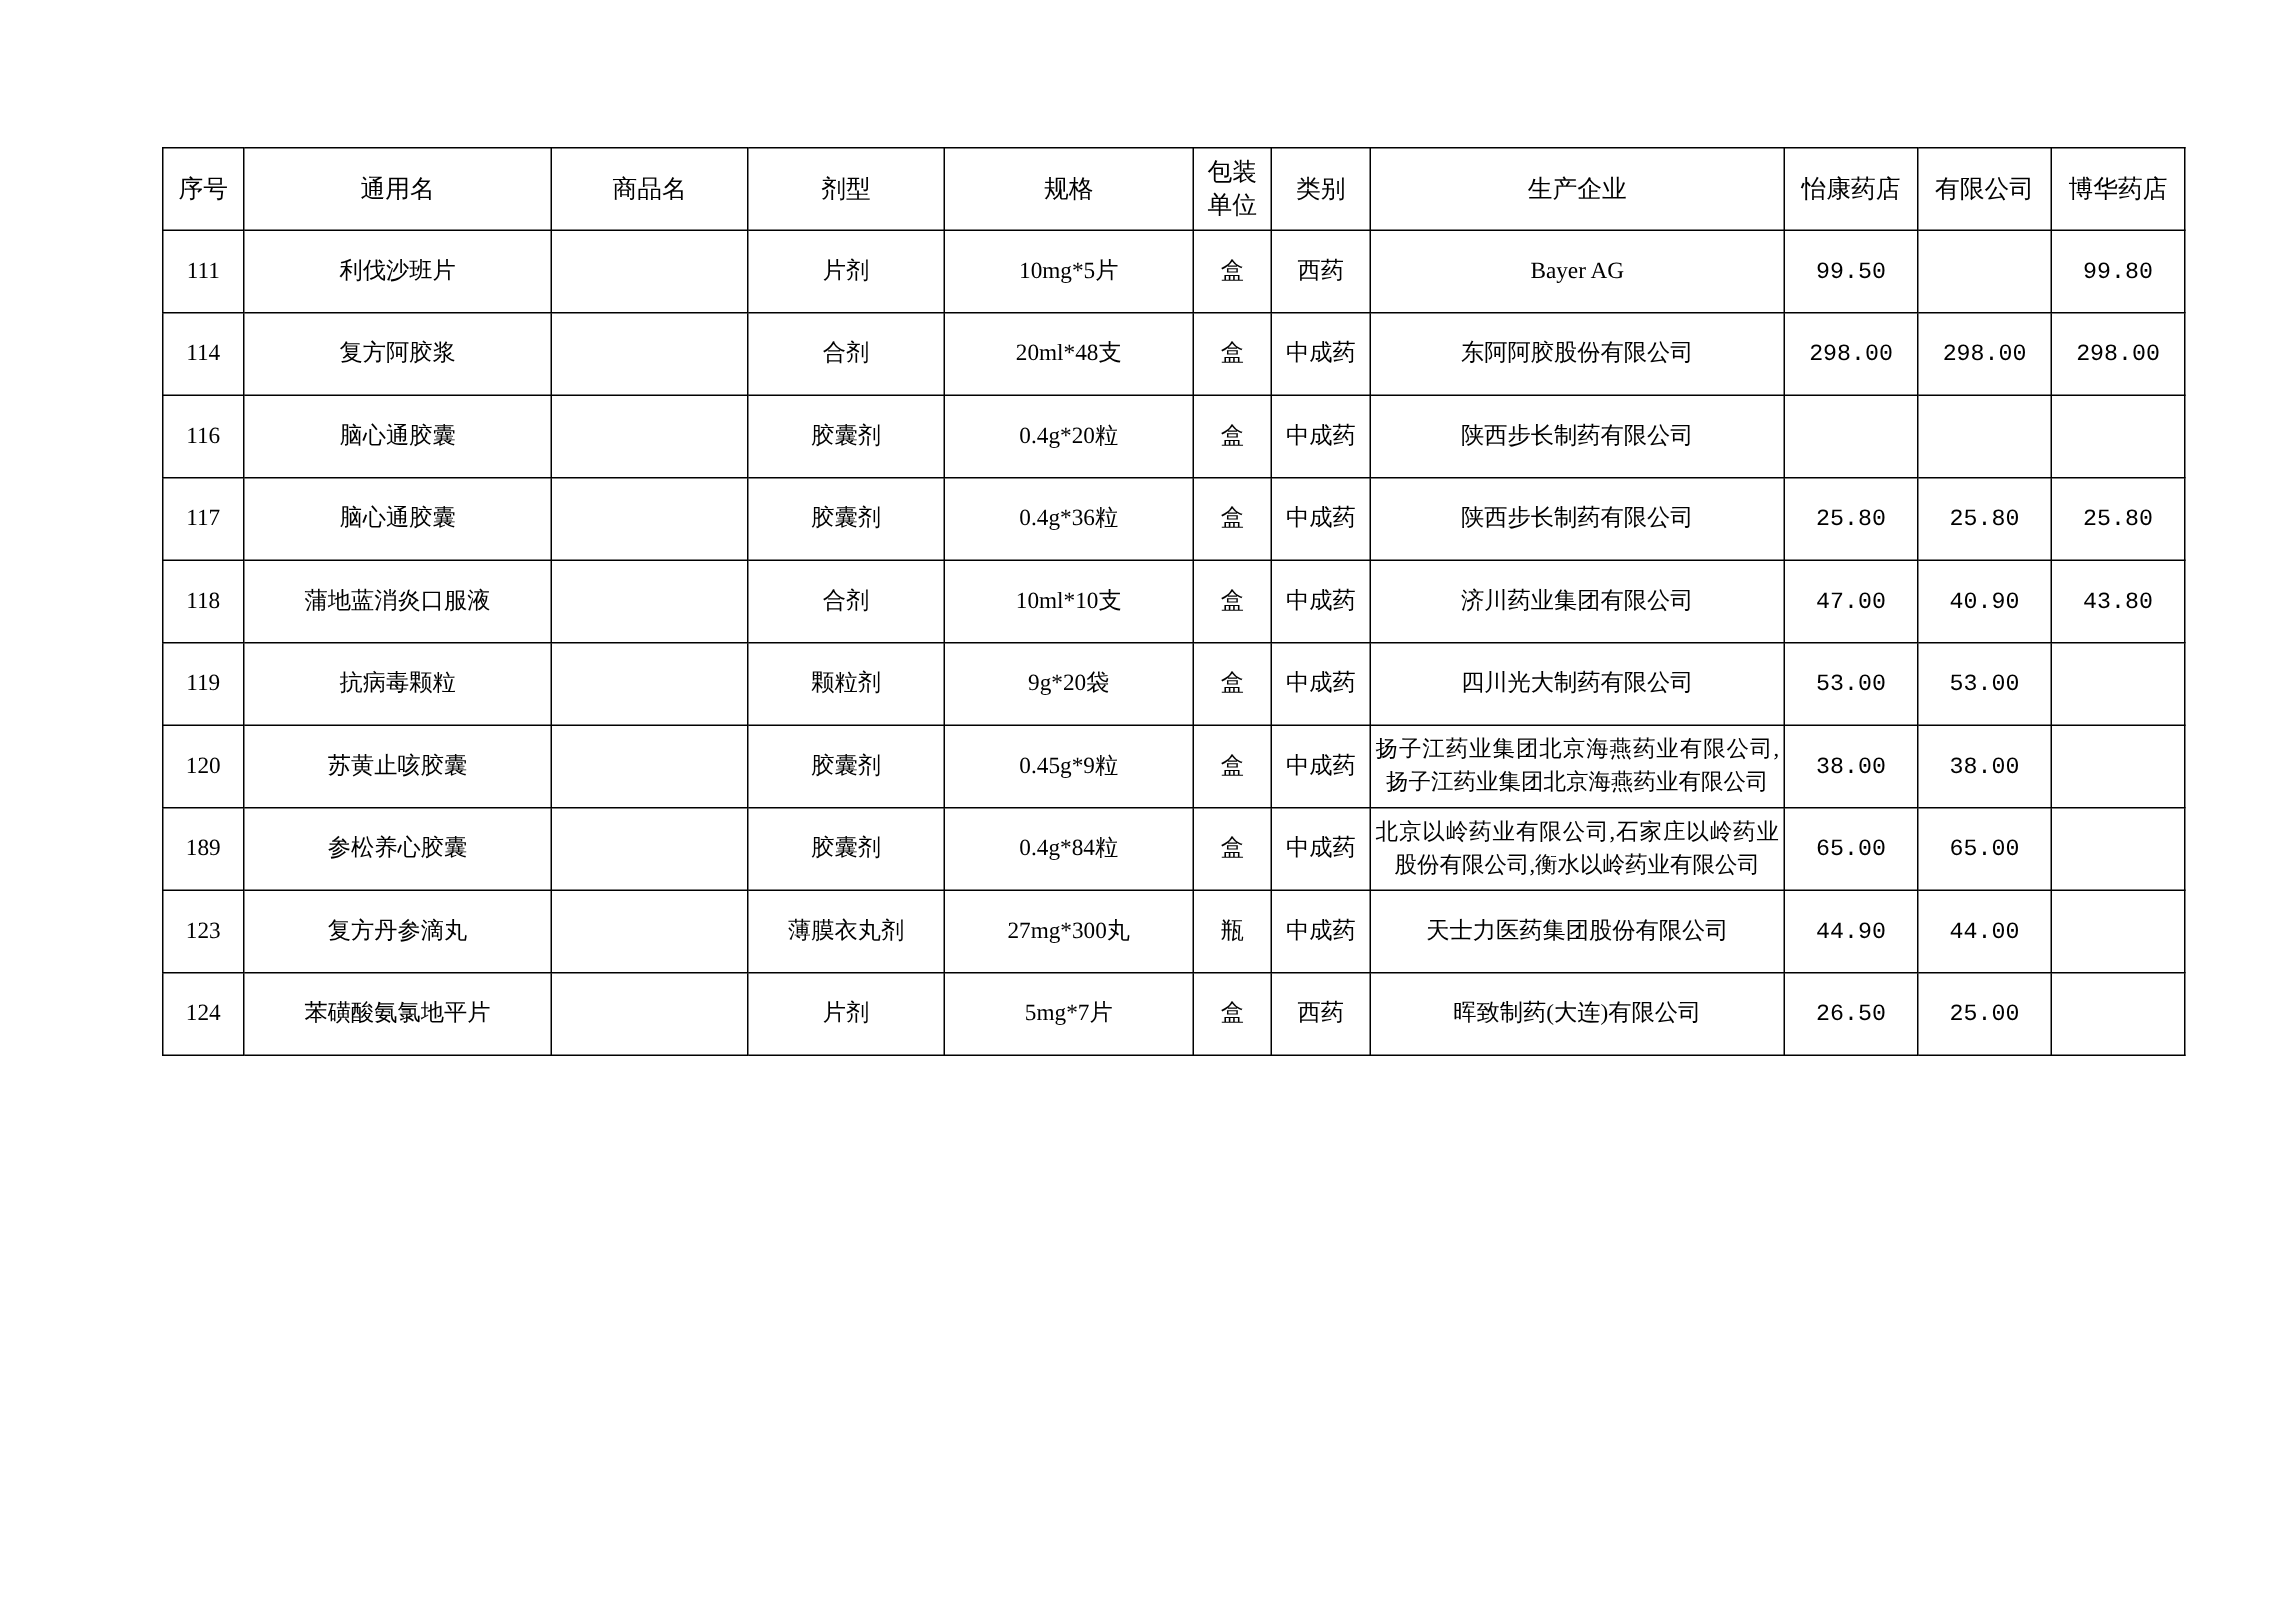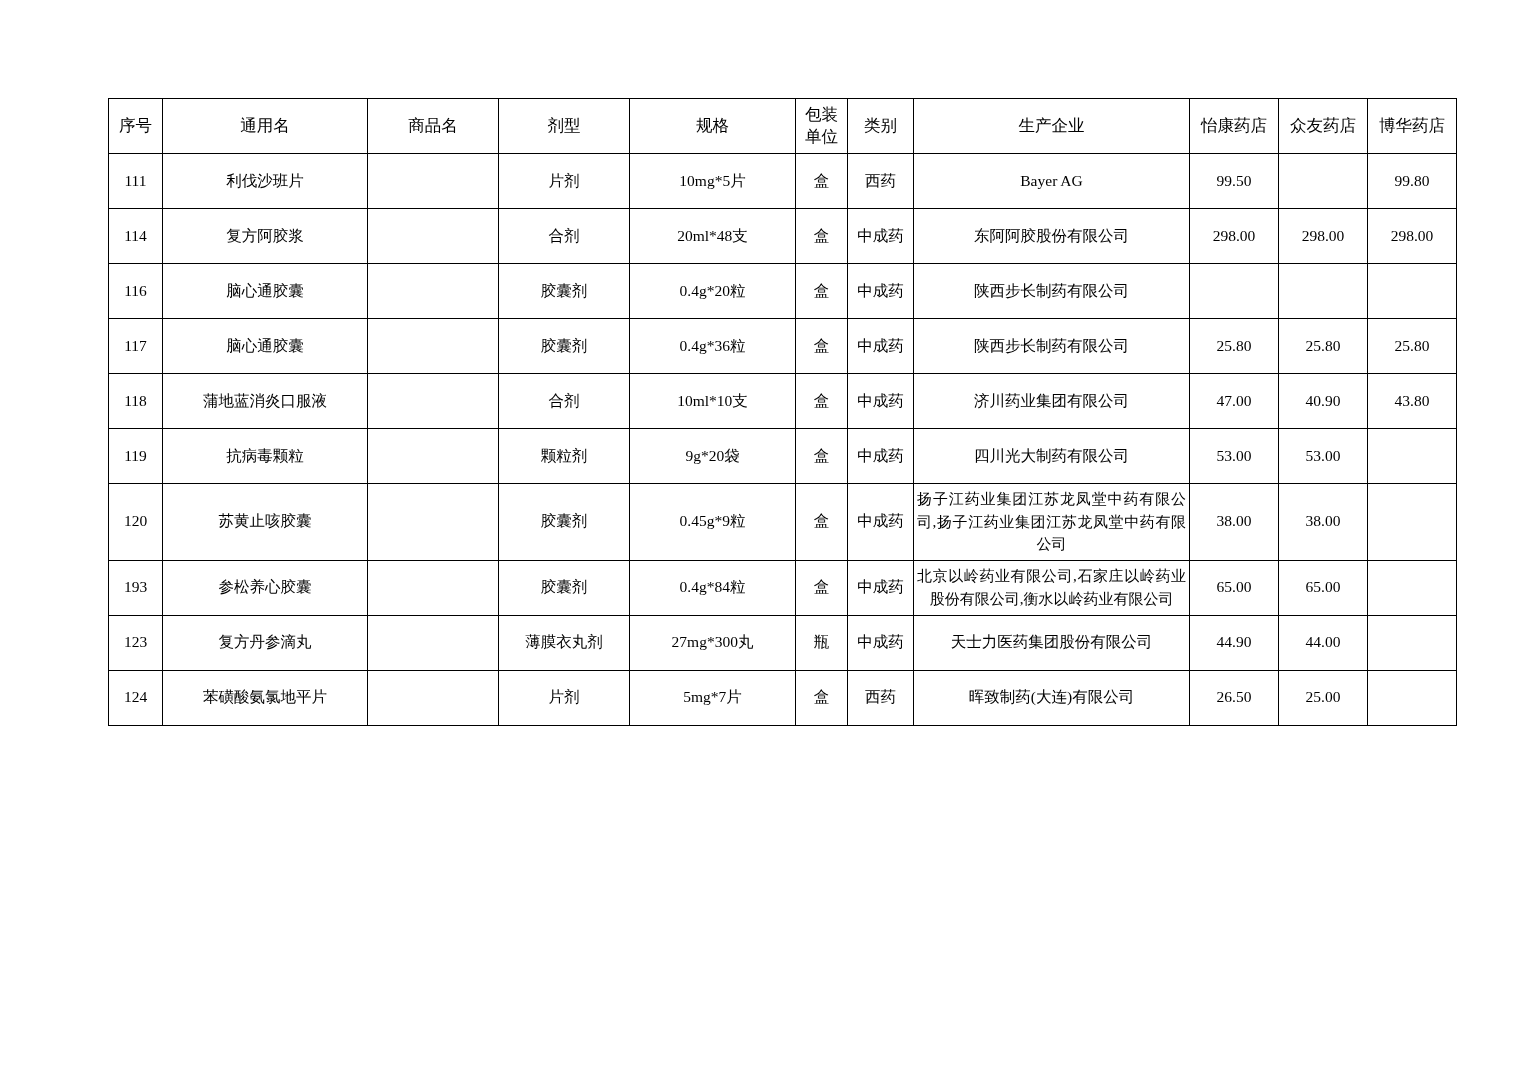--- a/index.html
+++ b/index.html
@@ -64,21 +64,21 @@
   .maker-cell.long {
     text-align: justify;
     text-align-last: center;
     line-height: 1.5;
     font-size: 15px;
   }
   .hdr-two-line {
     line-height: 1.2;
   }
   .num {
-    font-family: Liberation Serif, serif;
+    font-family: Liberation Mono, monospace;
   }
 </style>
 </head>
 <body>
 
 <div class="page">
   <table class="price-table">
     <colgroup>
       <col class="c-no">
       <col class="c-generic">
@@ -99,21 +99,21 @@
         <th>商品名</th>
         <th>剂型</th>
         <th>规格</th>
         <th class="hdr-two-line">
           <div>包装</div>
           <div>单位</div>
         </th>
         <th>类别</th>
         <th>生产企业</th>
         <th>怡康药店</th>
-        <th>众友药店</th>
+        <th>有限公司</th>
         <th>博华药店</th>
       </tr>
     </thead>
     <tbody id="table-body">
         <tr>
           <td>111</td>
           <td>利伐沙班片</td>
           <td></td>
           <td>片剂</td>
           <td>10mg*5片</td>
@@ -190,27 +190,27 @@
           <td class="num"></td>
         </tr>
         <tr>
           <td>120</td>
           <td>苏黄止咳胶囊</td>
           <td></td>
           <td>胶囊剂</td>
           <td>0.45g*9粒</td>
           <td>盒</td>
           <td>中成药</td>
-          <td class="maker-cell long">扬子江药业集团江苏龙凤堂中药有限公司,扬子江药业集团江苏龙凤堂中药有限公司</td>
+          <td class="maker-cell long">扬子江药业集团北京海燕药业有限公司,扬子江药业集团北京海燕药业有限公司</td>
           <td class="num">38.00</td>
           <td class="num">38.00</td>
           <td class="num"></td>
         </tr>
         <tr>
-          <td>193</td>
+          <td>189</td>
           <td>参松养心胶囊</td>
           <td></td>
           <td>胶囊剂</td>
           <td>0.4g*84粒</td>
           <td>盒</td>
           <td>中成药</td>
           <td class="maker-cell long">北京以岭药业有限公司,石家庄以岭药业股份有限公司,衡水以岭药业有限公司</td>
           <td class="num">65.00</td>
           <td class="num">65.00</td>
           <td class="num"></td>

